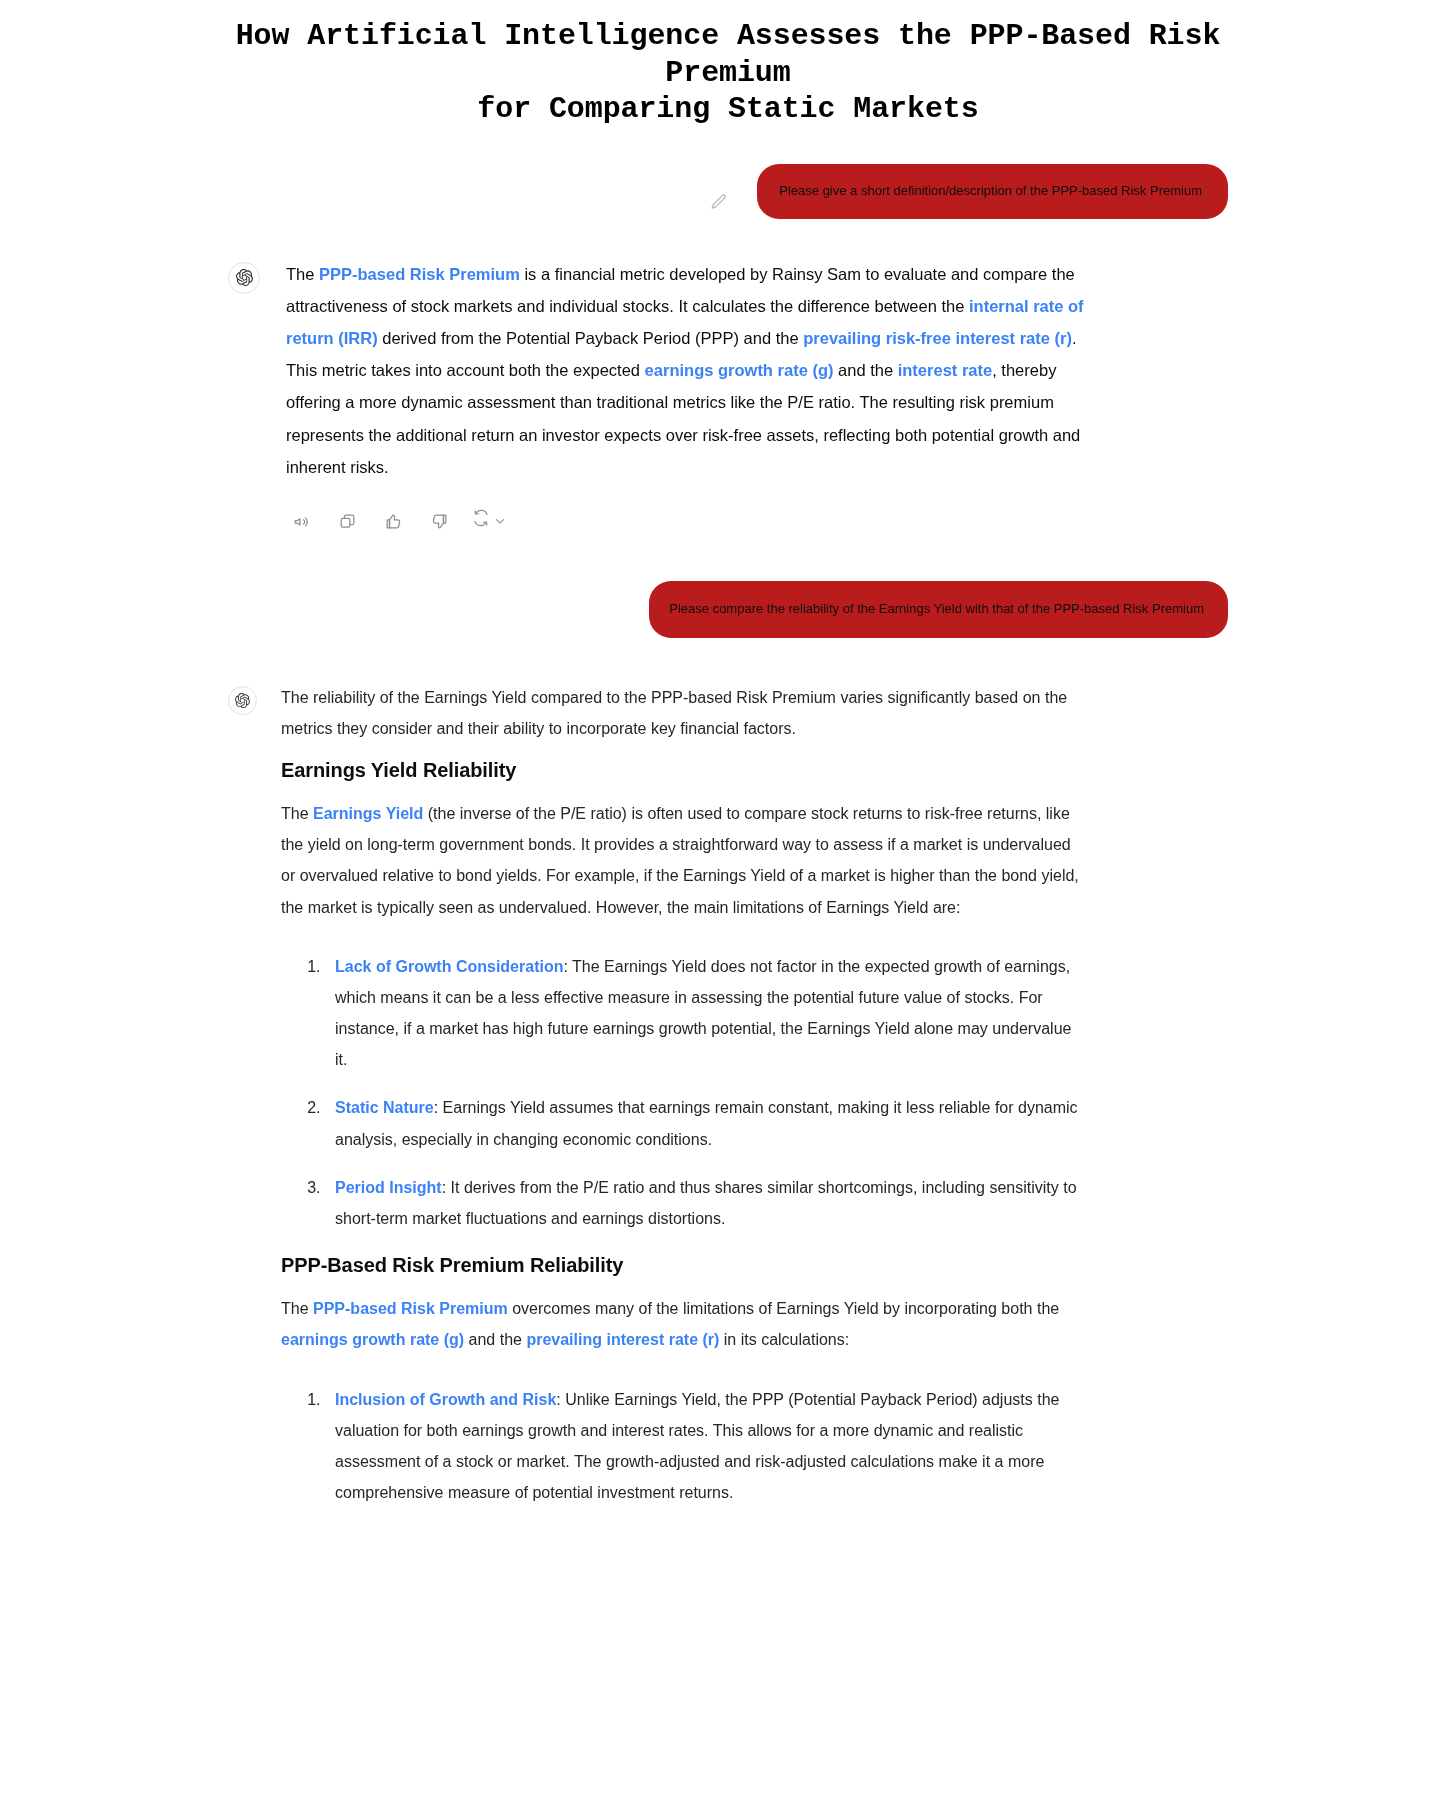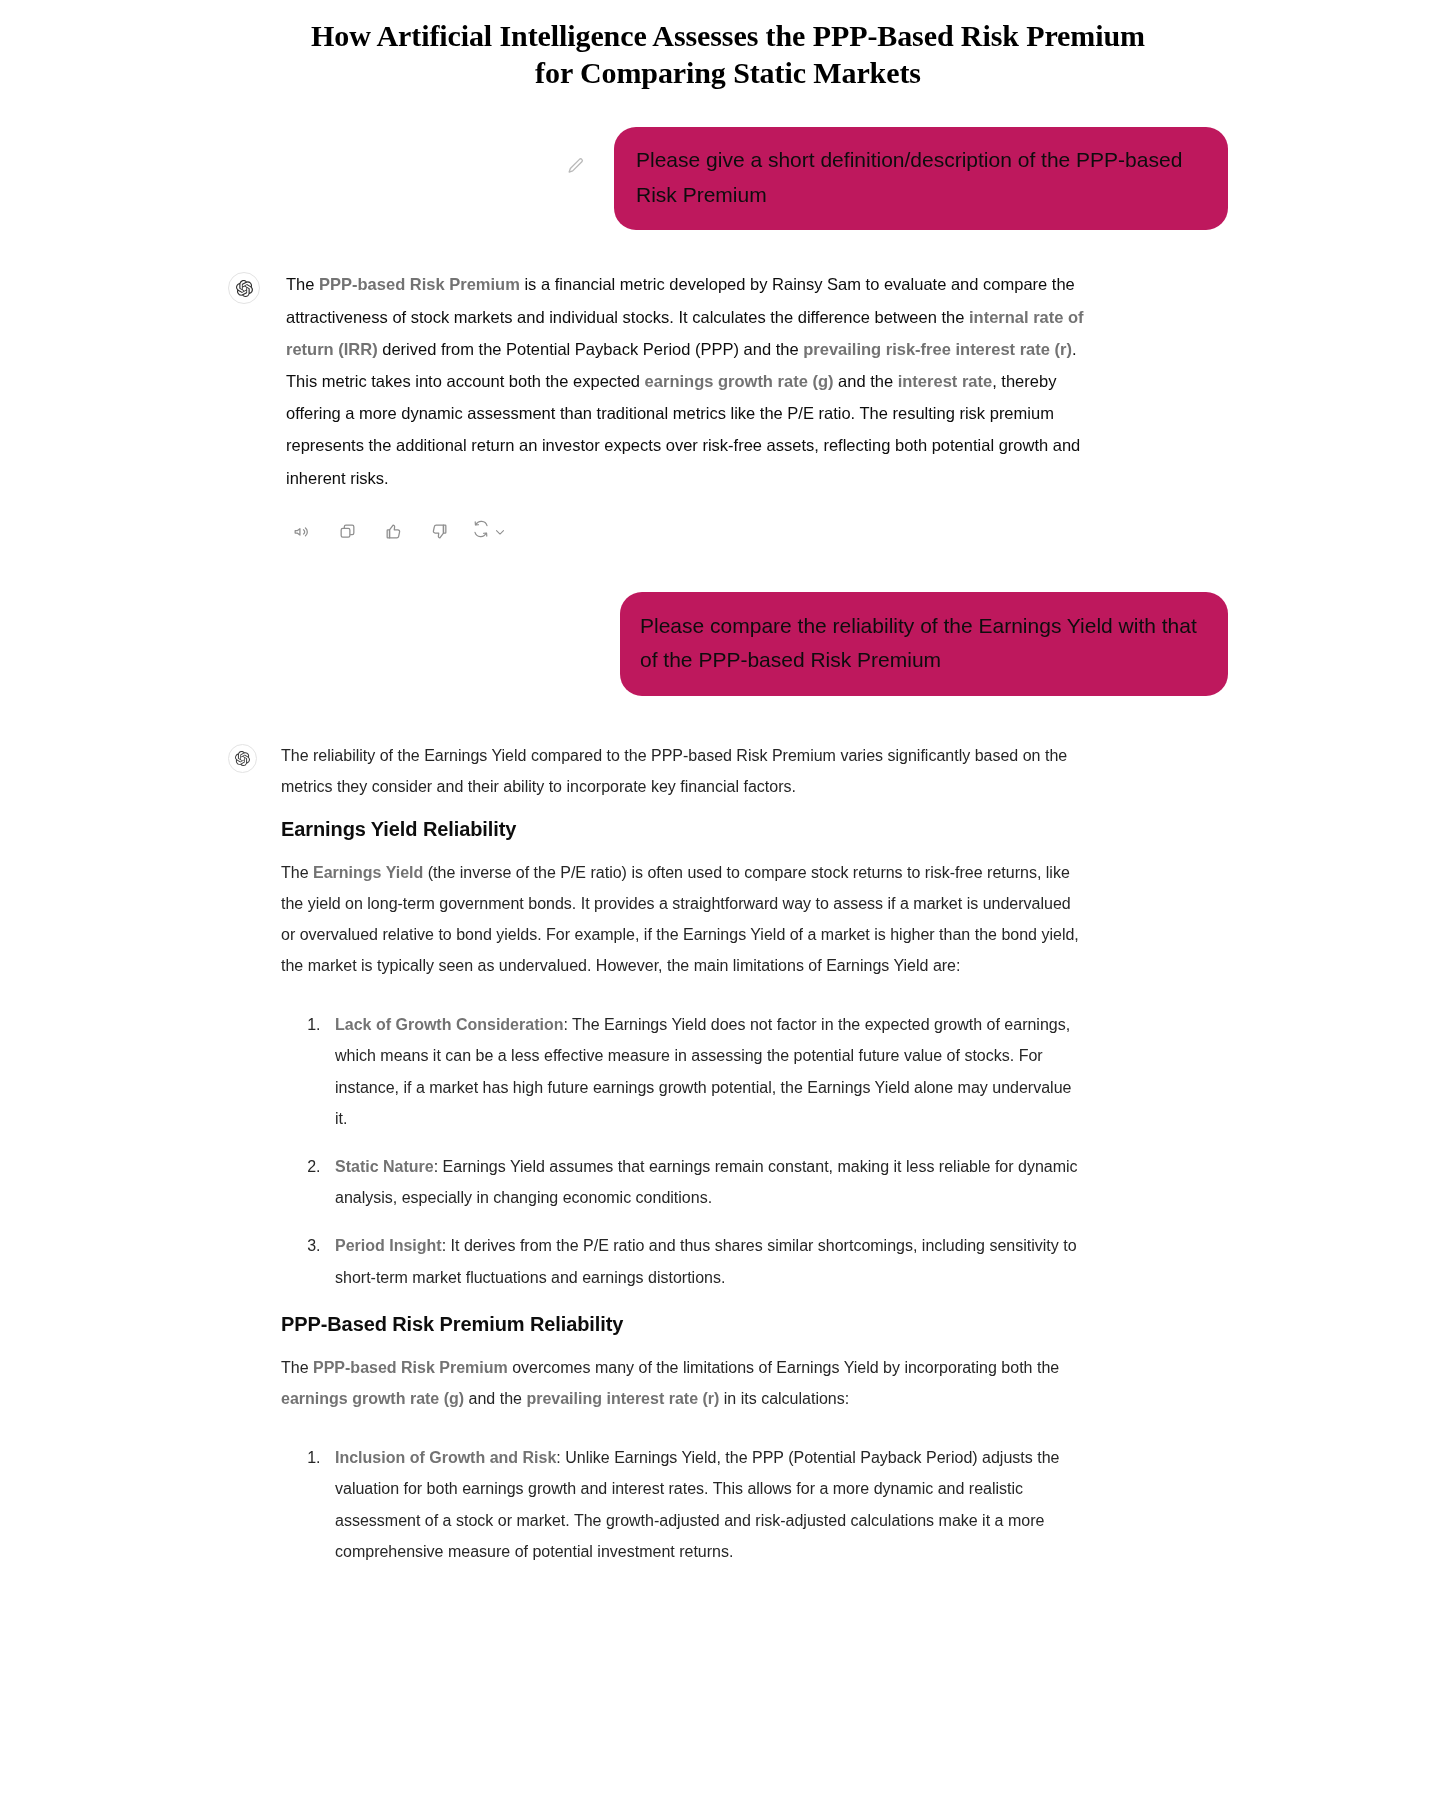--- a/index.html
+++ b/index.html
@@ -28,21 +28,21 @@
     font-family: "Liberation Serif", serif;
     font-weight: bold;
     font-size: 30px;
     line-height: 1.22;
     text-align: center;
     color: #000000;
     margin: 18px auto 0;
     width: 1000px;
     letter-spacing: -0.1px;
   }
-  .doc-title .line { display: block; }
+  .doc-title .line { display: block; font-family: Liberation Mono, monospace; }
 
   
   .conversation {
     width: 1000px;
     margin: 0 auto;
     padding-top: 36px;
   }
 
   
   .user-turn {
@@ -57,25 +57,25 @@
     height: 34px;
     display: flex;
     align-items: center;
     justify-content: center;
     margin-top: 22px;
     margin-right: 22px;
     opacity: .62;
   }
   .edit-icon-wrap svg { display: block; }
   .user-bubble {
-    background: #be185d;
+    background: #b91c1c;
     border-radius: 22px;
     padding: 16px 26px 18px 22px;
     max-width: 614px;
-    font-size: 21px;
+    font-size: 13px;
     line-height: 1.65;
     color: #0d0d0d;
   }
   .user-bubble.second { max-width: 608px; padding: 17px 24px 18px 20px; }
 
   
   .assistant-turn {
     display: flex;
     align-items: flex-start;
     margin-top: 38px;
@@ -104,21 +104,21 @@
     color: #0d0d0d;
     max-width: 822px;
   }
   .assistant-body.tight {
     font-size: 16px;
     line-height: 1.95;
     color: #262626;
     max-width: 806px;
   }
   .assistant-body p { margin: 0 0 2px; }
-  .assistant-body strong { font-weight: 700; color: #737373; }
+  .assistant-body strong { font-weight: 700; color: #3b82f6; }
 
   h3.section-heading {
     font-size: 20px;
     font-weight: 700;
     line-height: 1.4;
     margin: 12px 0 14px;
     color: #0d0d0d;
     letter-spacing: -0.1px;
   }
 

